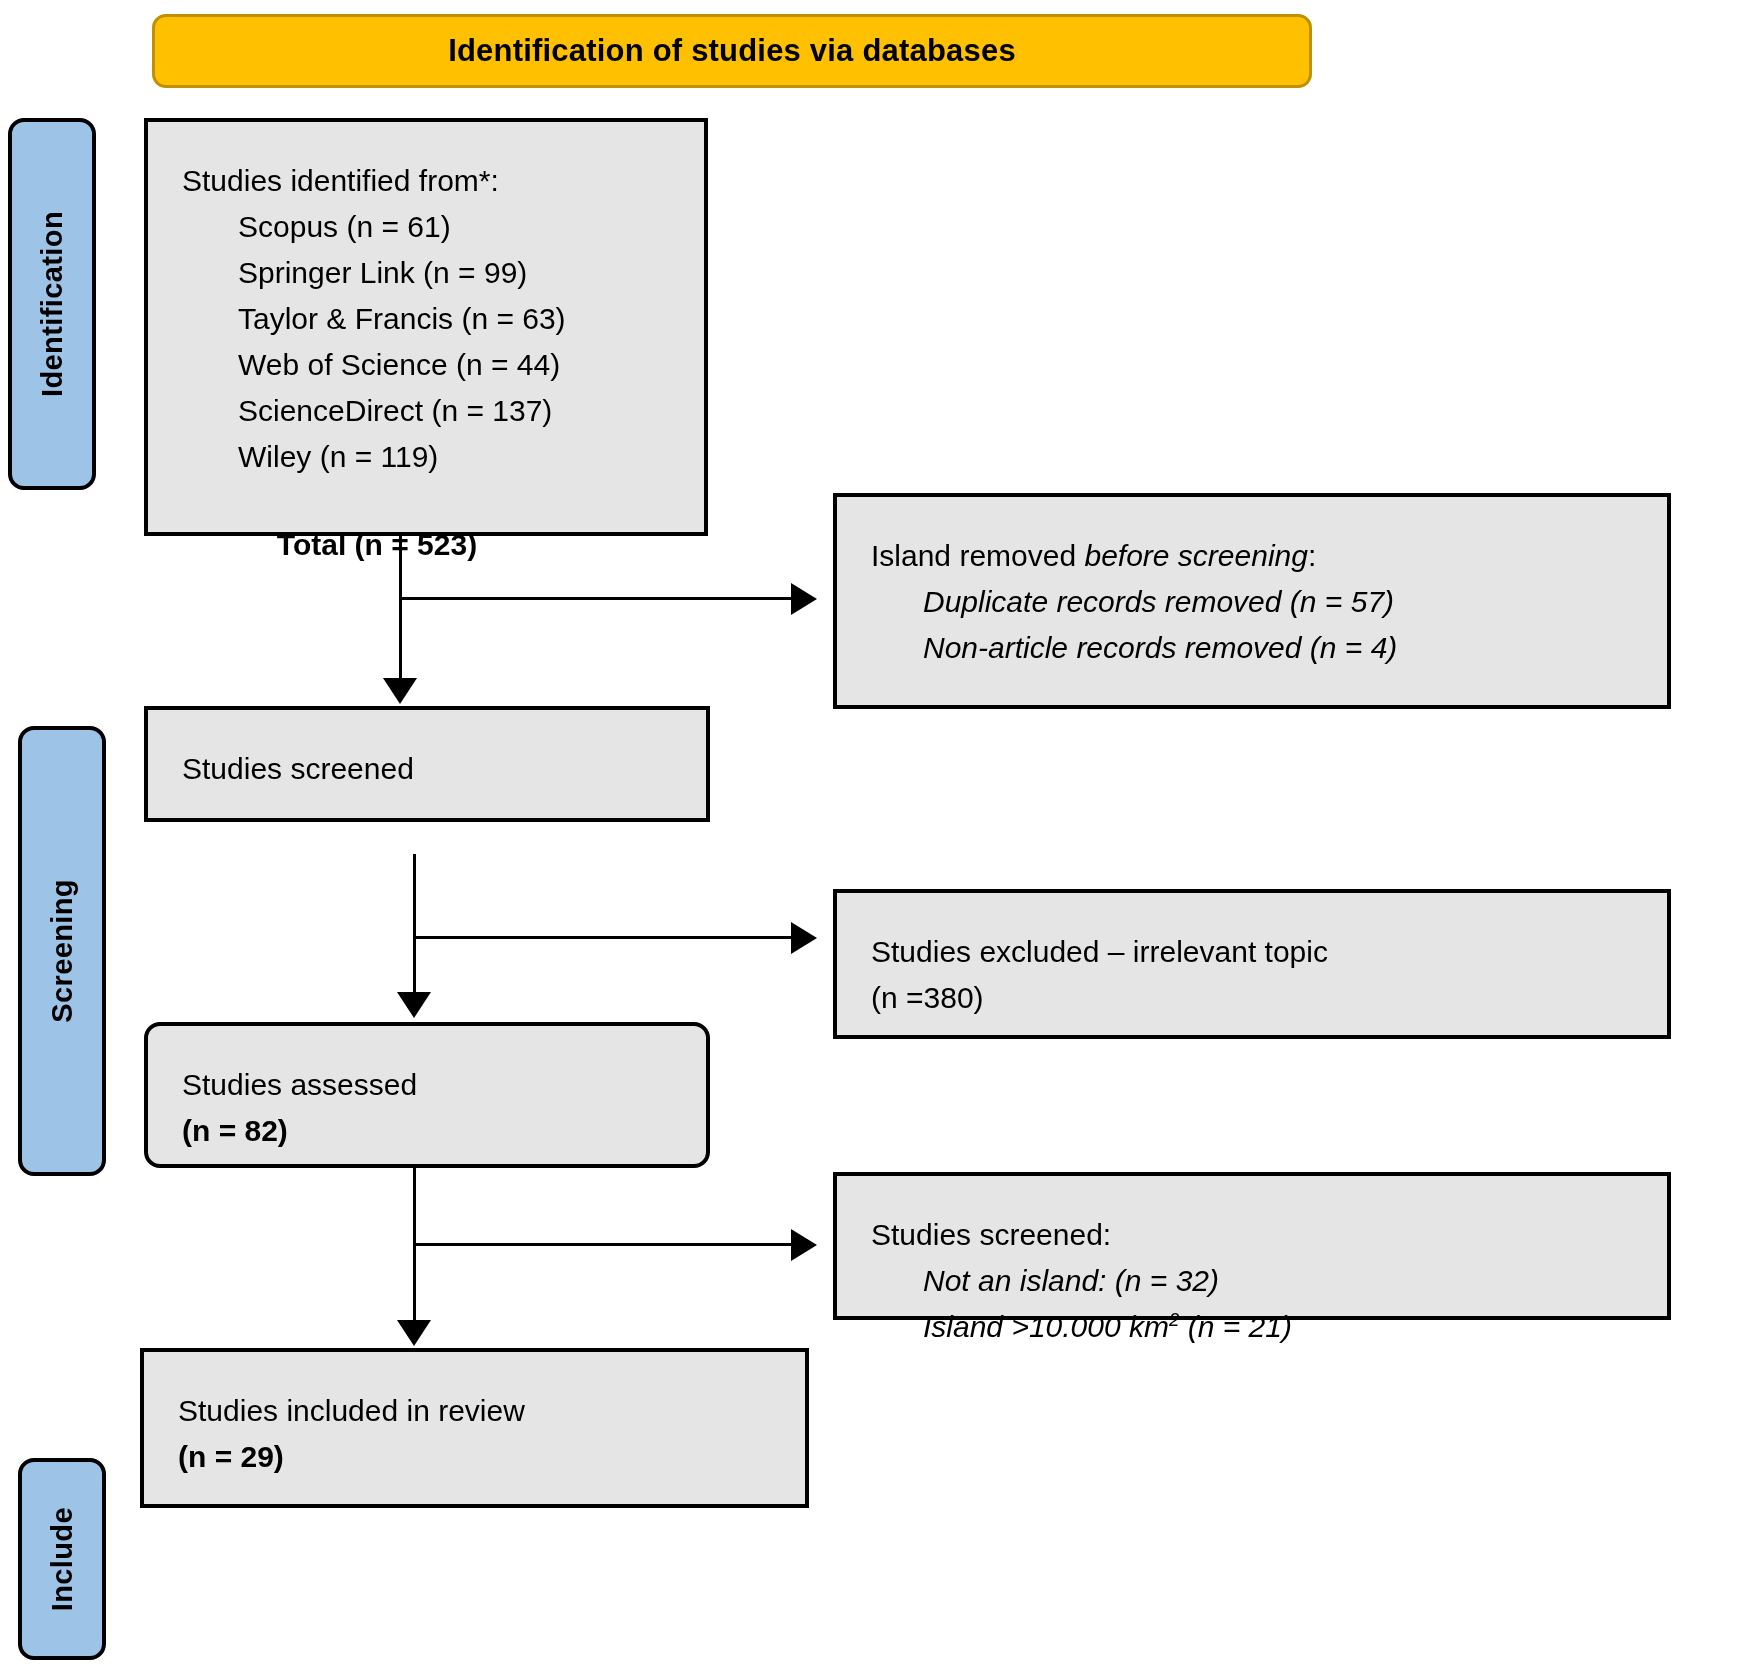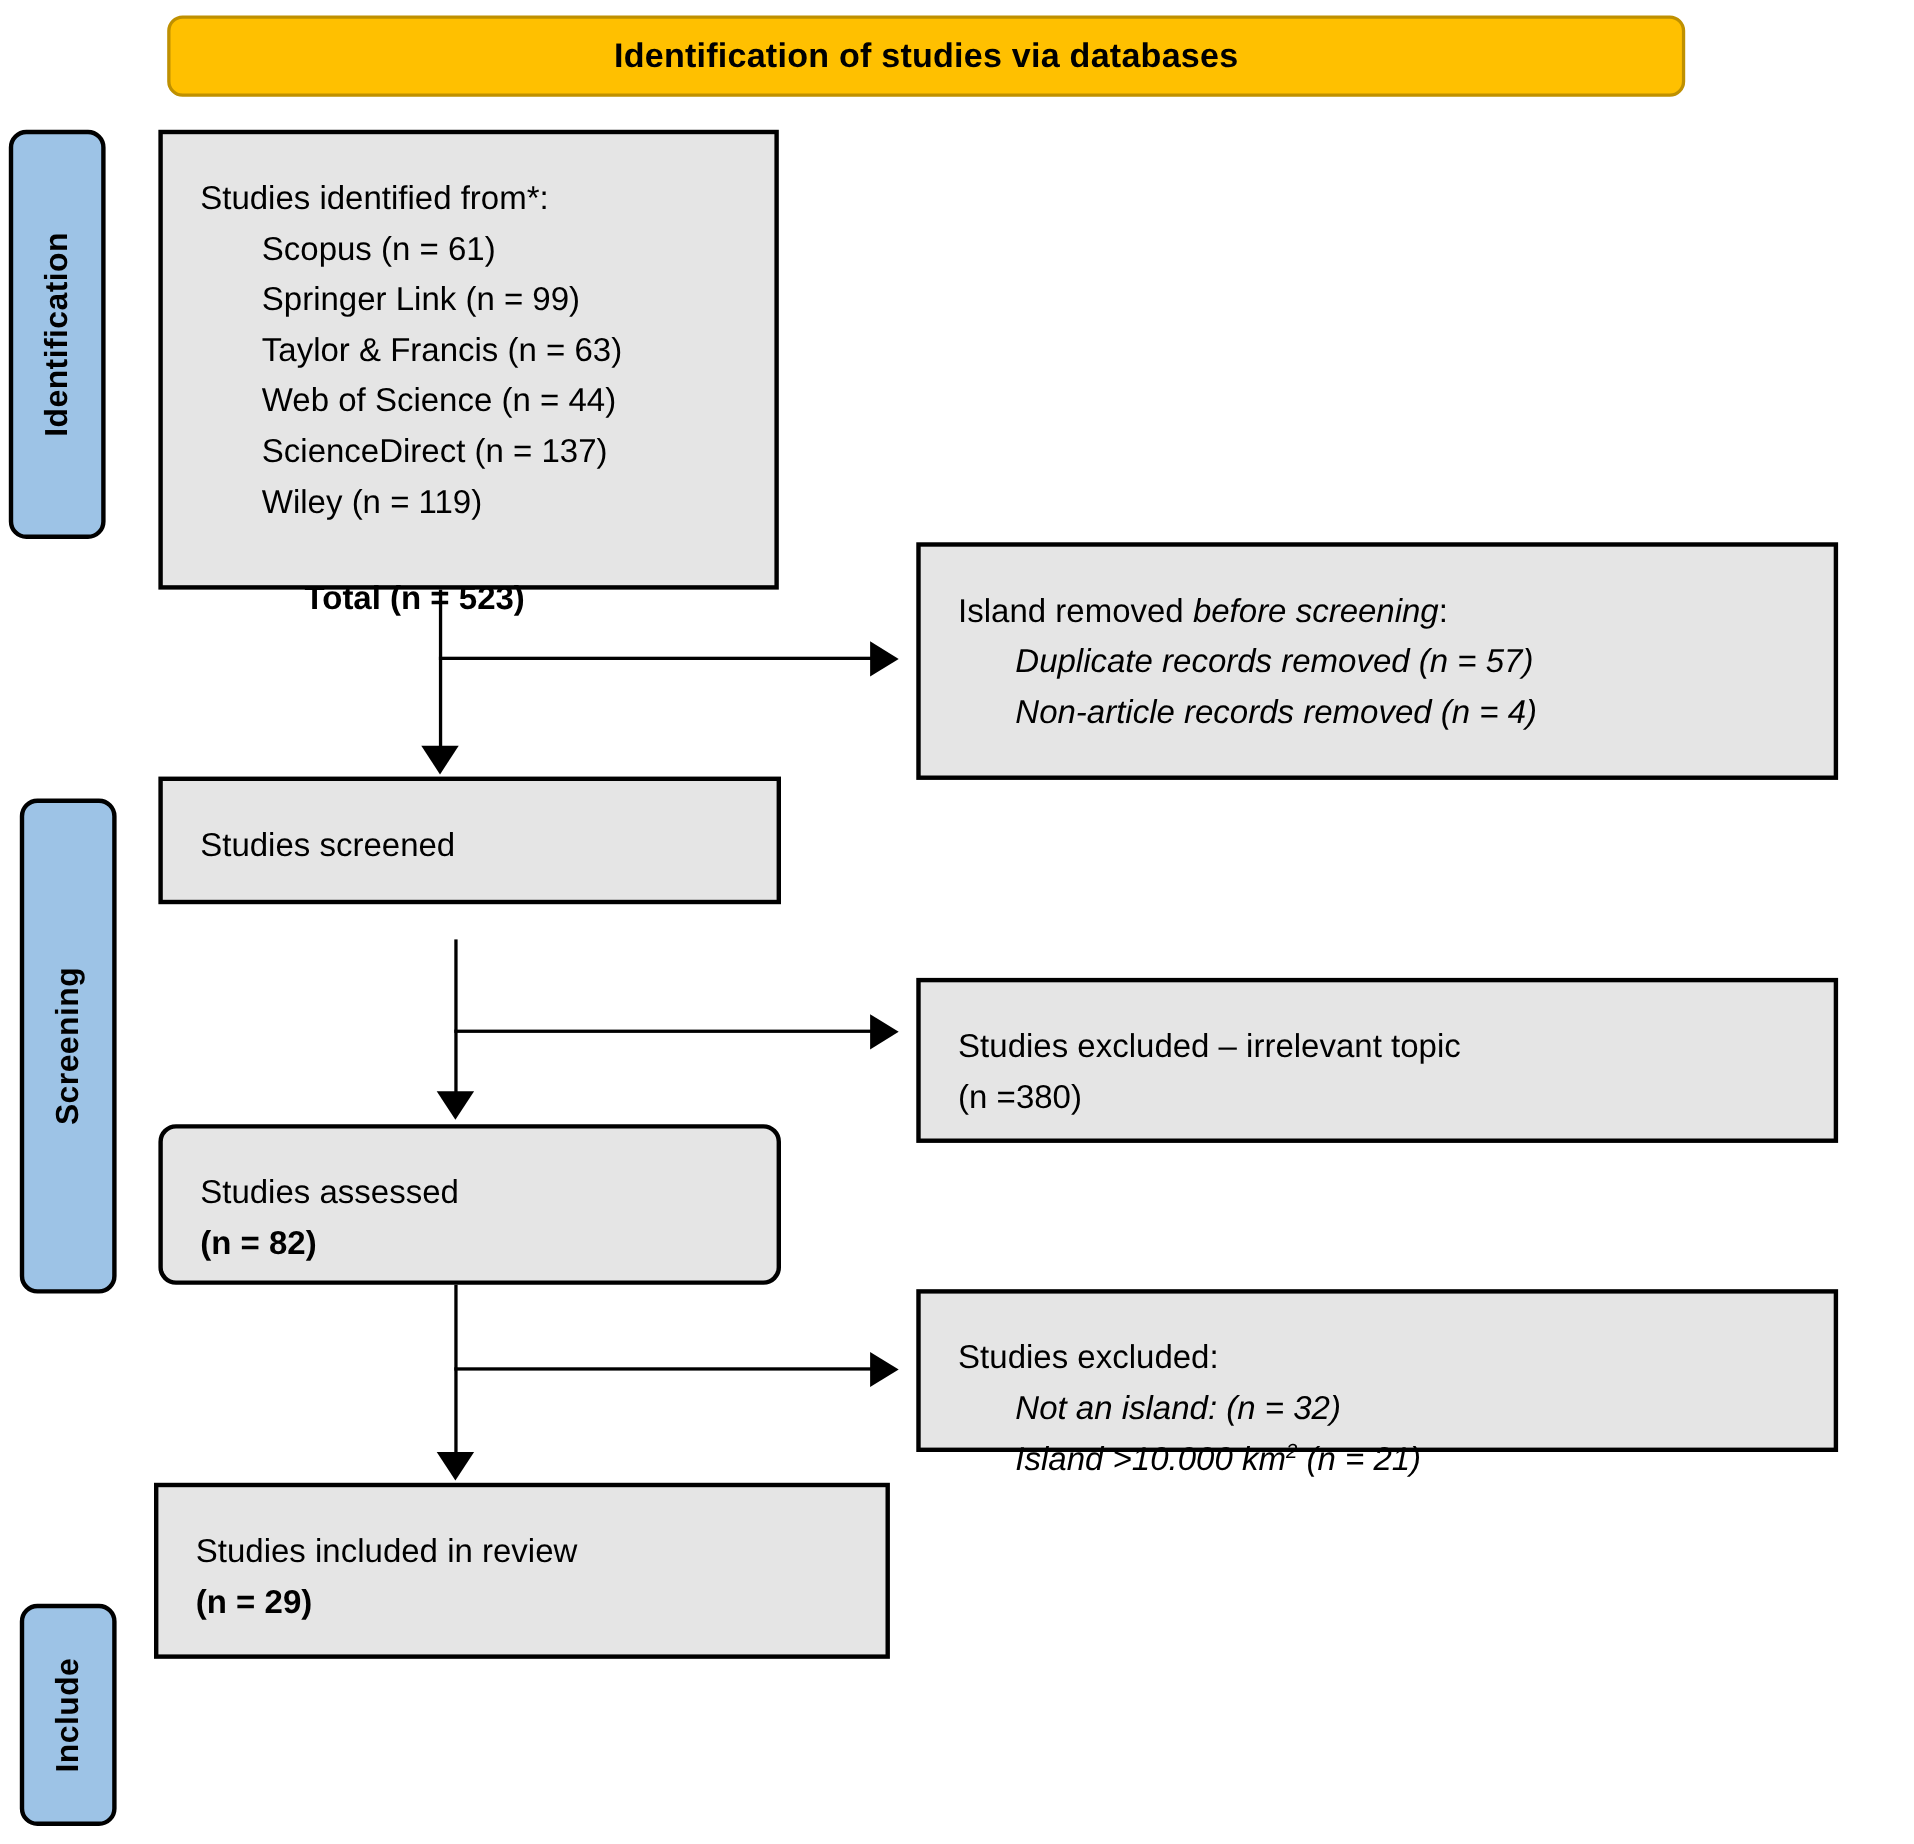--- a/index.html
+++ b/index.html
@@ -17,21 +17,21 @@
     height: 1676px;
     background: #ffffff;
     overflow: hidden;
   }
 
   
   .banner {
     position: absolute;
     left: 152px;
     top: 14px;
-    width: 1380px;
+    width: 1160px;
     height: 74px;
     background: #FFC000;
     border: 3px solid #BF9000;
     border-radius: 14px;
     display: flex;
     align-items: center;
     justify-content: center;
     box-sizing: border-box;
   }
   .banner-text {
@@ -191,21 +191,21 @@
 
   <div class="box" id="box-assessed">
     <div class="box-inner">
       <div class="line">Studies assessed</div>
       <div class="line bold">(n = 82)</div>
     </div>
   </div>
 
   <div class="box" id="box-excluded-final">
     <div class="box-inner">
-      <div class="line">Studies excluded:</div>
+      <div class="line">Studies screened:</div>
       <div class="line indent2">Not an island: (n = 32)</div>
       <div class="line indent2"><span>Island &gt;10.000 km</span><sup>2</sup><span> (n = 21)</span></div>
     </div>
   </div>
 
   <div class="box" id="box-included">
     <div class="box-inner">
       <div class="line">Studies included in review</div>
       <div class="line bold">(n = 29)</div>
     </div>

